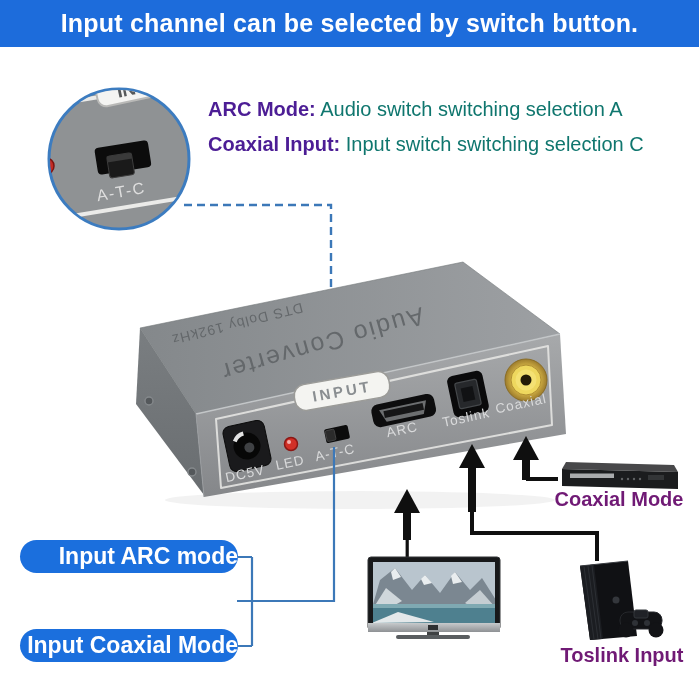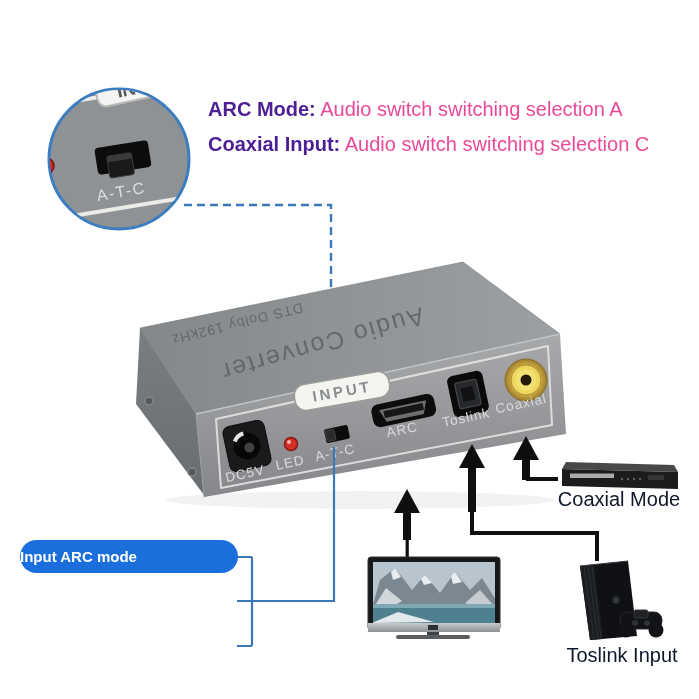--- a/index.html
+++ b/index.html
@@ -6,26 +6,26 @@
   .stage{position:relative;width:699px;height:699px;background:#ffffff;overflow:hidden;
          font-family:"Liberation Sans", sans-serif;}
   .gfx{position:absolute;left:0;top:0;z-index:1;}
   .txt{position:absolute;z-index:2;}
   .banner{left:0;top:0;width:699px;height:47px;background:#1d6cdb;display:flex;
           align-items:center;justify-content:center;}
   .banner span{color:#ffffff;font-weight:bold;font-size:25px;letter-spacing:.2px;}
   .modes{left:208px;top:92px;}
   .mode-line{height:35px;line-height:35px;font-size:20px;white-space:nowrap;}
   .mode-label{color:#4c1d95;font-weight:bold;}
-  .mode-desc{color:#ec4899;}
+  .mode-desc{color:#0f766e;}
   .pill{left:20px;width:218px;height:33px;background:#1b6fdd;border-radius:17px;
-        display:flex;align-items:center;justify-content:flex-start;color:#fff;
-        font-weight:bold;font-size:15px;}
+        display:flex;align-items:center;justify-content:flex-end;color:#fff;
+        font-weight:bold;font-size:23px;}
   .pill-1{top:540px;} .pill-2{top:586px;} .pill-3{top:629px;}
-  .devlabel{font-weight:normal;font-size:20px;color:#0f172a;text-align:center;white-space:nowrap;}
+  .devlabel{font-weight:bold;font-size:20px;color:#701a75;text-align:center;white-space:nowrap;}
   .lbl-arc{left:368px;top:644px;width:120px;}
   .lbl-toslink{left:547px;top:644px;width:150px;}
   .lbl-coax{left:544px;top:488px;width:150px;}
 </style>
 </head>
 <body>
 
 <div class="stage">
 
   <svg class="gfx" width="699" height="699" viewBox="0 0 699 699">
@@ -204,26 +204,32 @@
         <rect x="620" y="612" width="42" height="17" rx="8" fill="#121316" stroke="#26282c"></rect>
         <circle cx="626" cy="630" r="7.5" fill="#121316"></circle>
         <circle cx="656" cy="630" r="7.5" fill="#121316"></circle>
         <rect x="634" y="610" width="14" height="8" rx="2" fill="#202227" stroke="#33363b"></rect>
         <circle cx="635" cy="623" r="3" fill="#2e3136"></circle>
         <circle cx="647" cy="623" r="3" fill="#2e3136"></circle>
       </g>
     </g>
   </svg>
 
+  <div class="txt banner">
+    <span>Input channel can be selected by switch button.</span>
+  </div>
 
   <div class="txt modes">
     <div class="mode-line"><span class="mode-label">ARC Mode:</span><span class="mode-desc"> Audio switch switching selection A</span></div>
-    <div class="mode-line"><span class="mode-label">Coaxial Input:</span><span class="mode-desc"> Audio switch switching selection C</span></div>
+    <div class="mode-line"><span class="mode-label">Coaxial Input:</span><span class="mode-desc"> Input switch switching selection C</span></div>
   </div>
 
   <div class="txt pill pill-1">
     <span>Input ARC mode</span>
   </div>
+  <div class="txt pill pill-3">
+    <span>Input Coaxial Mode</span>
+  </div>
 
   <div class="txt devlabel lbl-coax">Coaxial Mode</div>
   <div class="txt devlabel lbl-toslink">Toslink Input</div>
 
 </div>
 
 </body></html>

